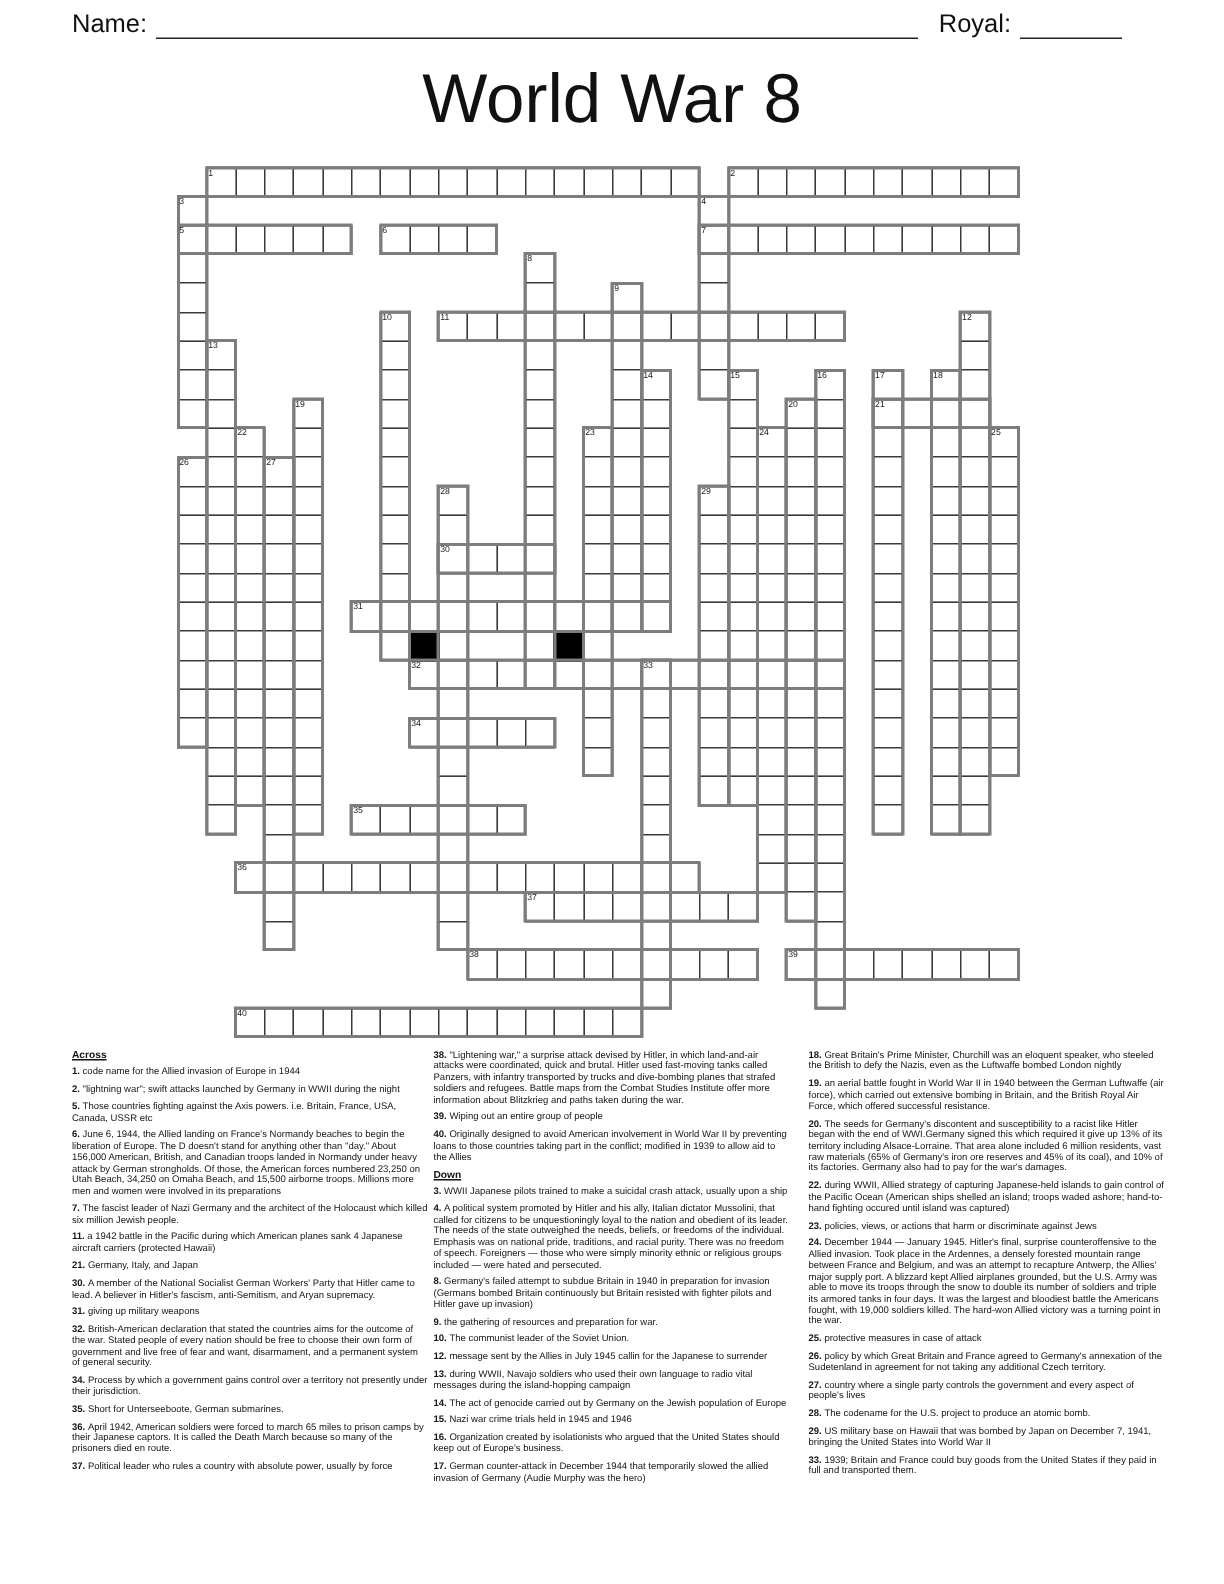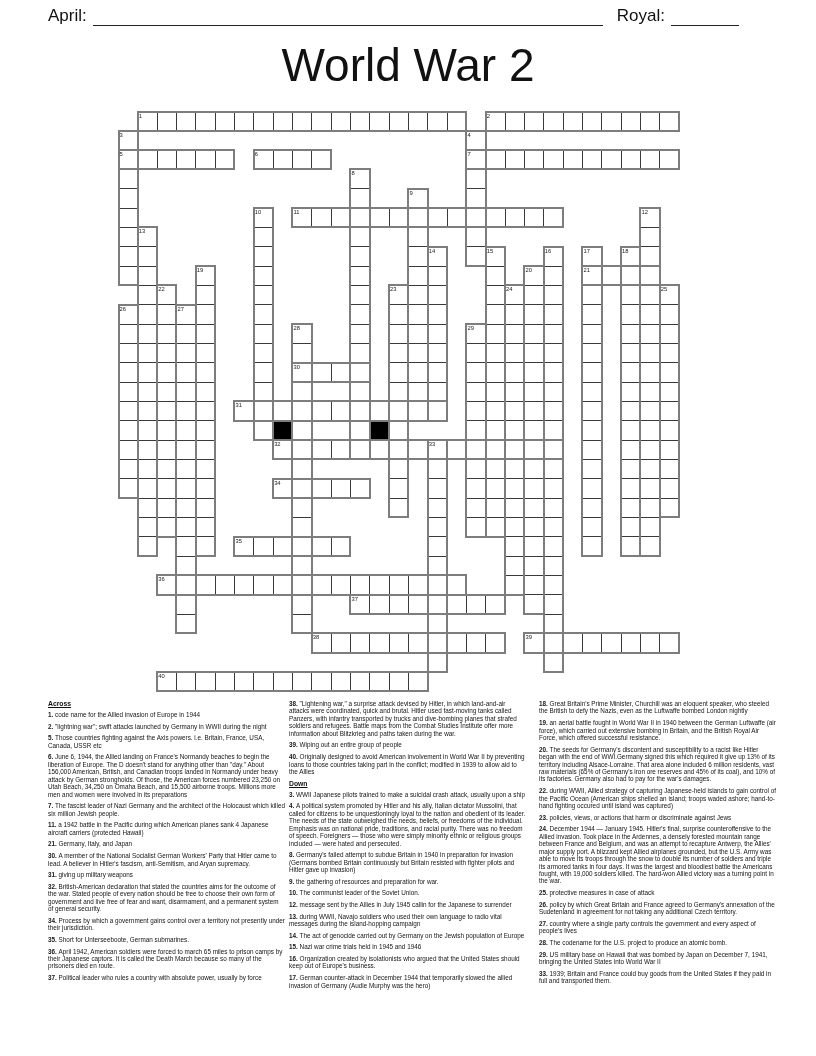--- a/index.html
+++ b/index.html
@@ -17,29 +17,29 @@
   .cnum{position:absolute;font-size:5.8px;line-height:6px;color:#222;pointer-events:none;}
   .cluecol{position:absolute;top:700px;}
   .clue{font-size:6.35px;line-height:7.45px;margin-bottom:4.2px;color:#151515;}
   .clue b{font-weight:bold;}
   .cluehead{font-size:6.8px;font-weight:bold;text-decoration:underline;margin-bottom:4px;}
 </style>
 </head>
 <body>
 
 <div class="hdr-row">
-  <span class="hdr-label">April:</span>
+  <span class="hdr-label">Name:</span>
   <span class="nameline"></span>
   <span class="datewrap">
     <span class="hdr-label">Royal:</span>
     <span class="dateline"></span>
   </span>
 </div>
 
-<div class="title">World War 2</div>
+<div class="title">World War 8</div>
 
 <div id="grid">
     <div class="cell" style="left: 137.33px; top: 111px; width: 20.33px; height: 20.33px;"></div>
     <div class="cell" style="left: 156.66px; top: 111px; width: 20.33px; height: 20.33px;"></div>
     <div class="cell" style="left: 175.99px; top: 111px; width: 20.33px; height: 20.33px;"></div>
     <div class="cell" style="left: 195.32px; top: 111px; width: 20.33px; height: 20.33px;"></div>
     <div class="cell" style="left: 214.65px; top: 111px; width: 20.33px; height: 20.33px;"></div>
     <div class="cell" style="left: 233.98px; top: 111px; width: 20.33px; height: 20.33px;"></div>
     <div class="cell" style="left: 253.31px; top: 111px; width: 20.33px; height: 20.33px;"></div>
     <div class="cell" style="left: 272.64px; top: 111px; width: 20.33px; height: 20.33px;"></div>

